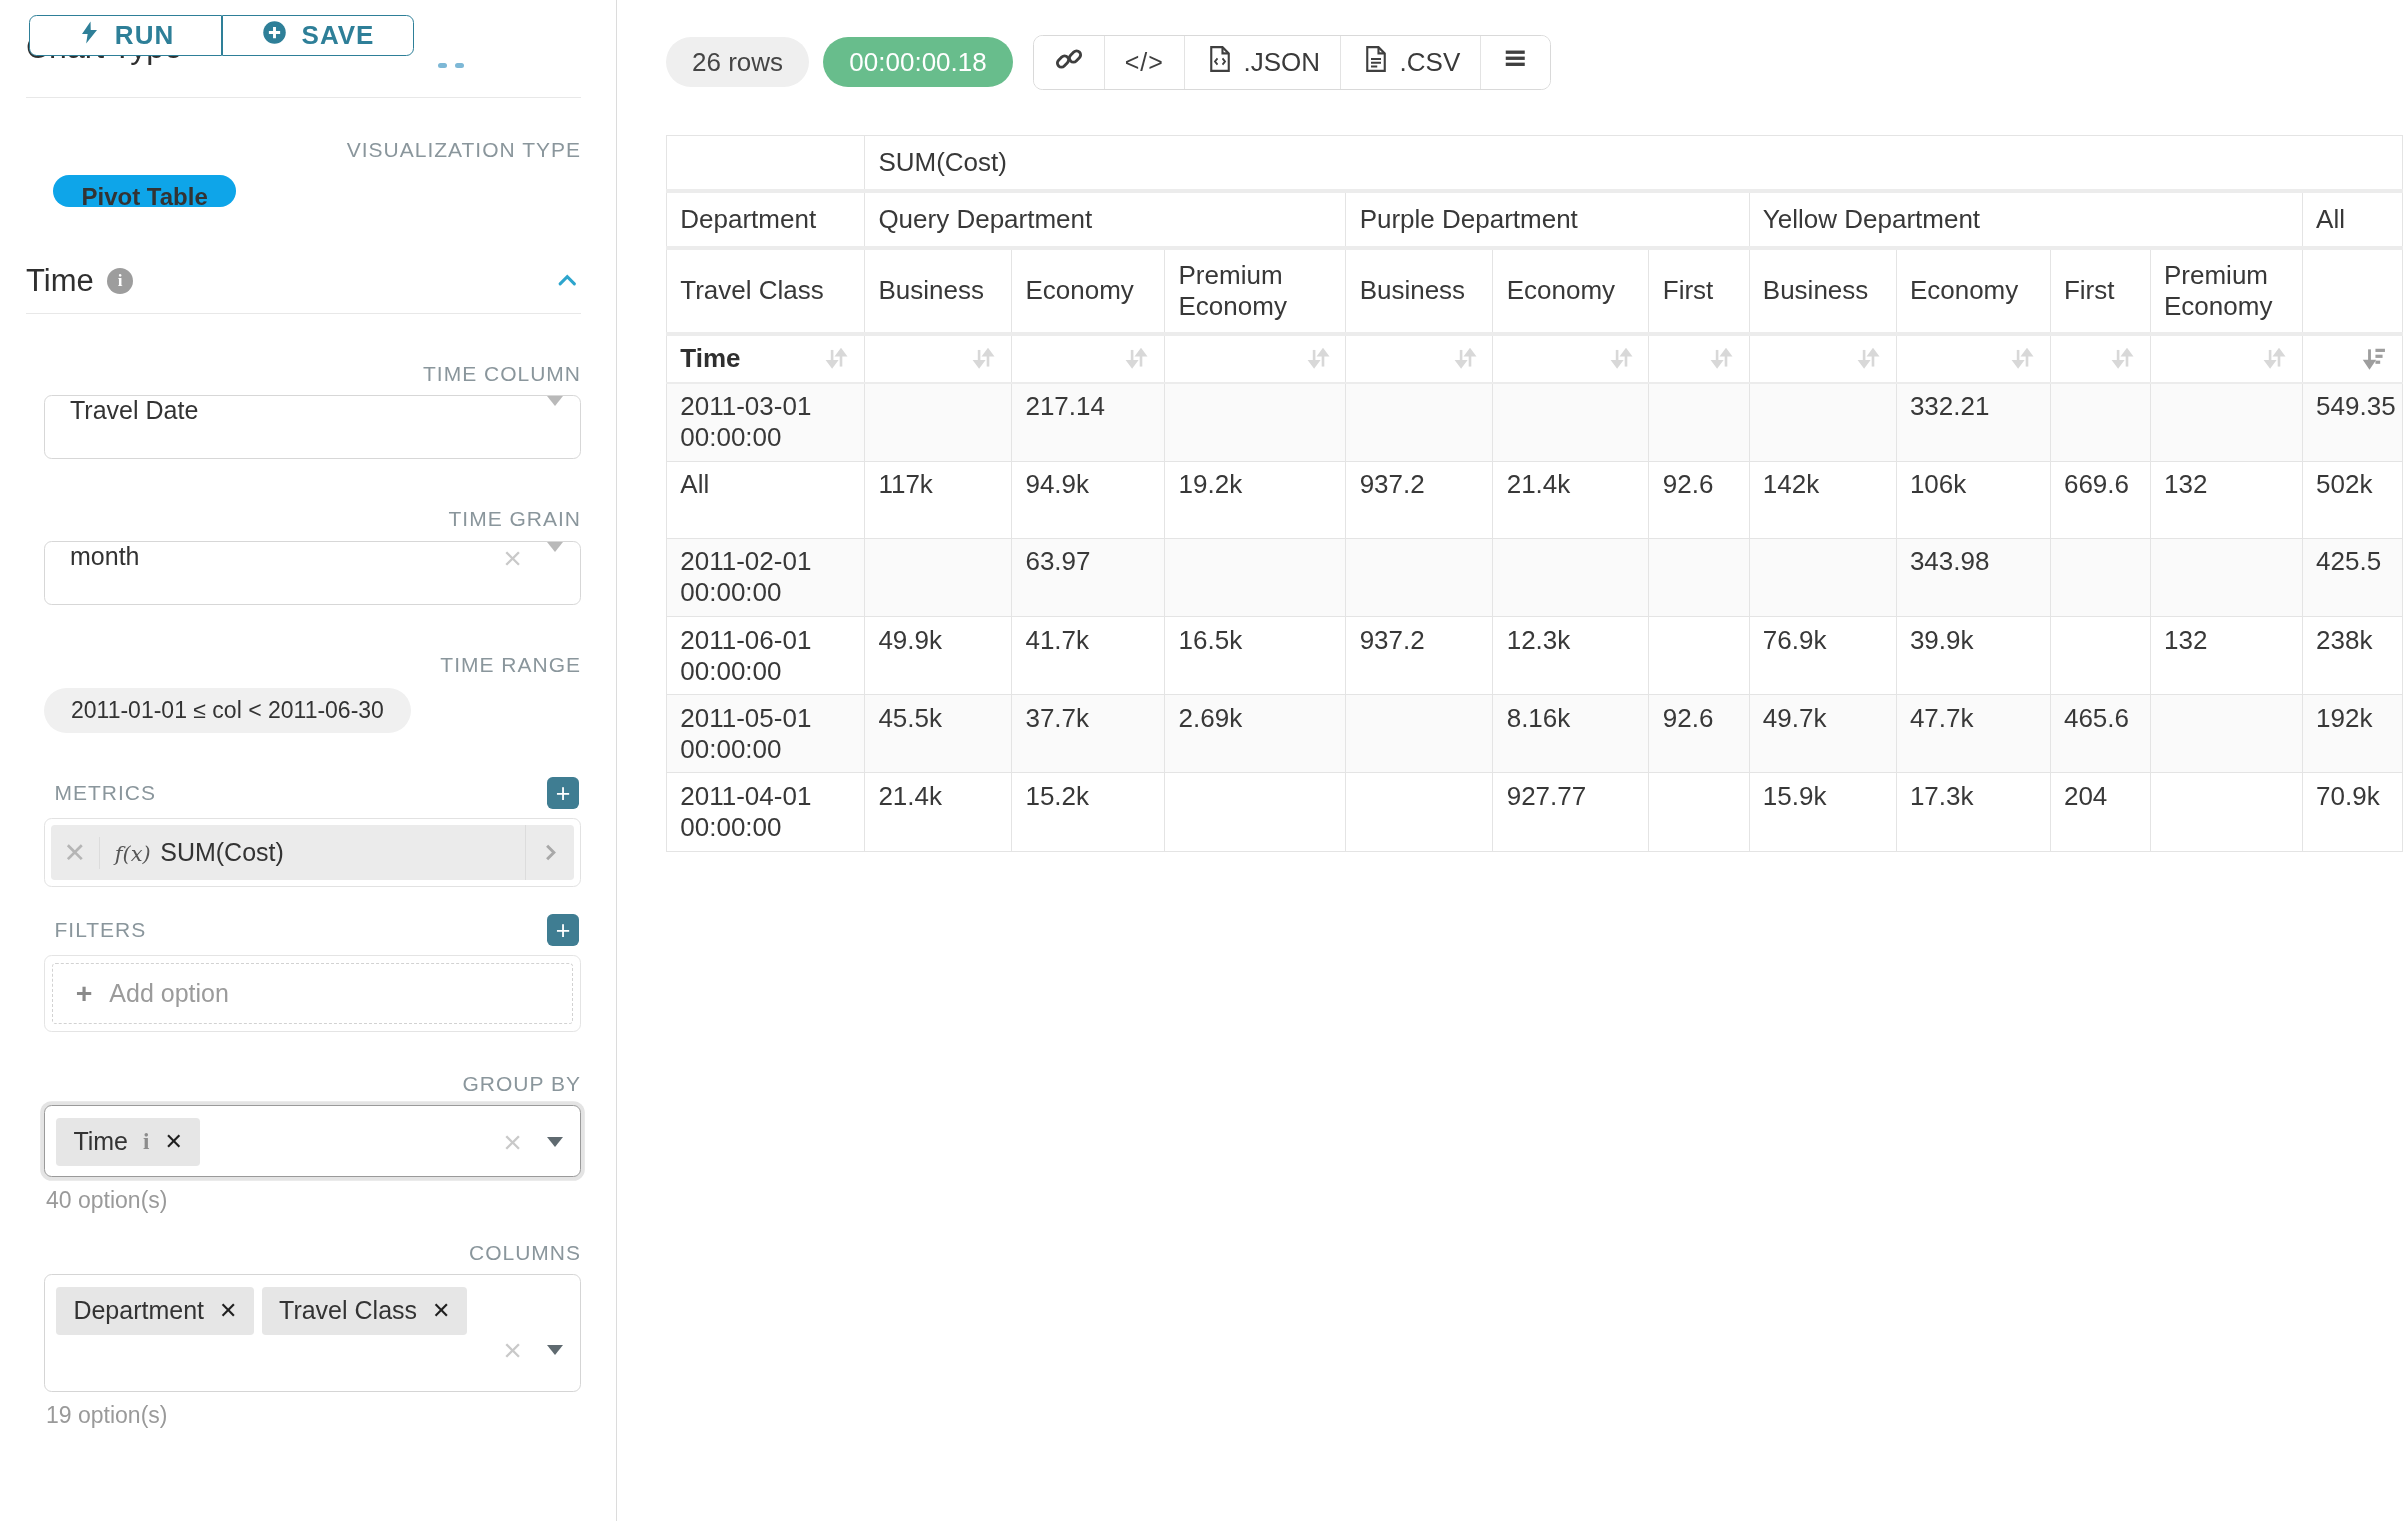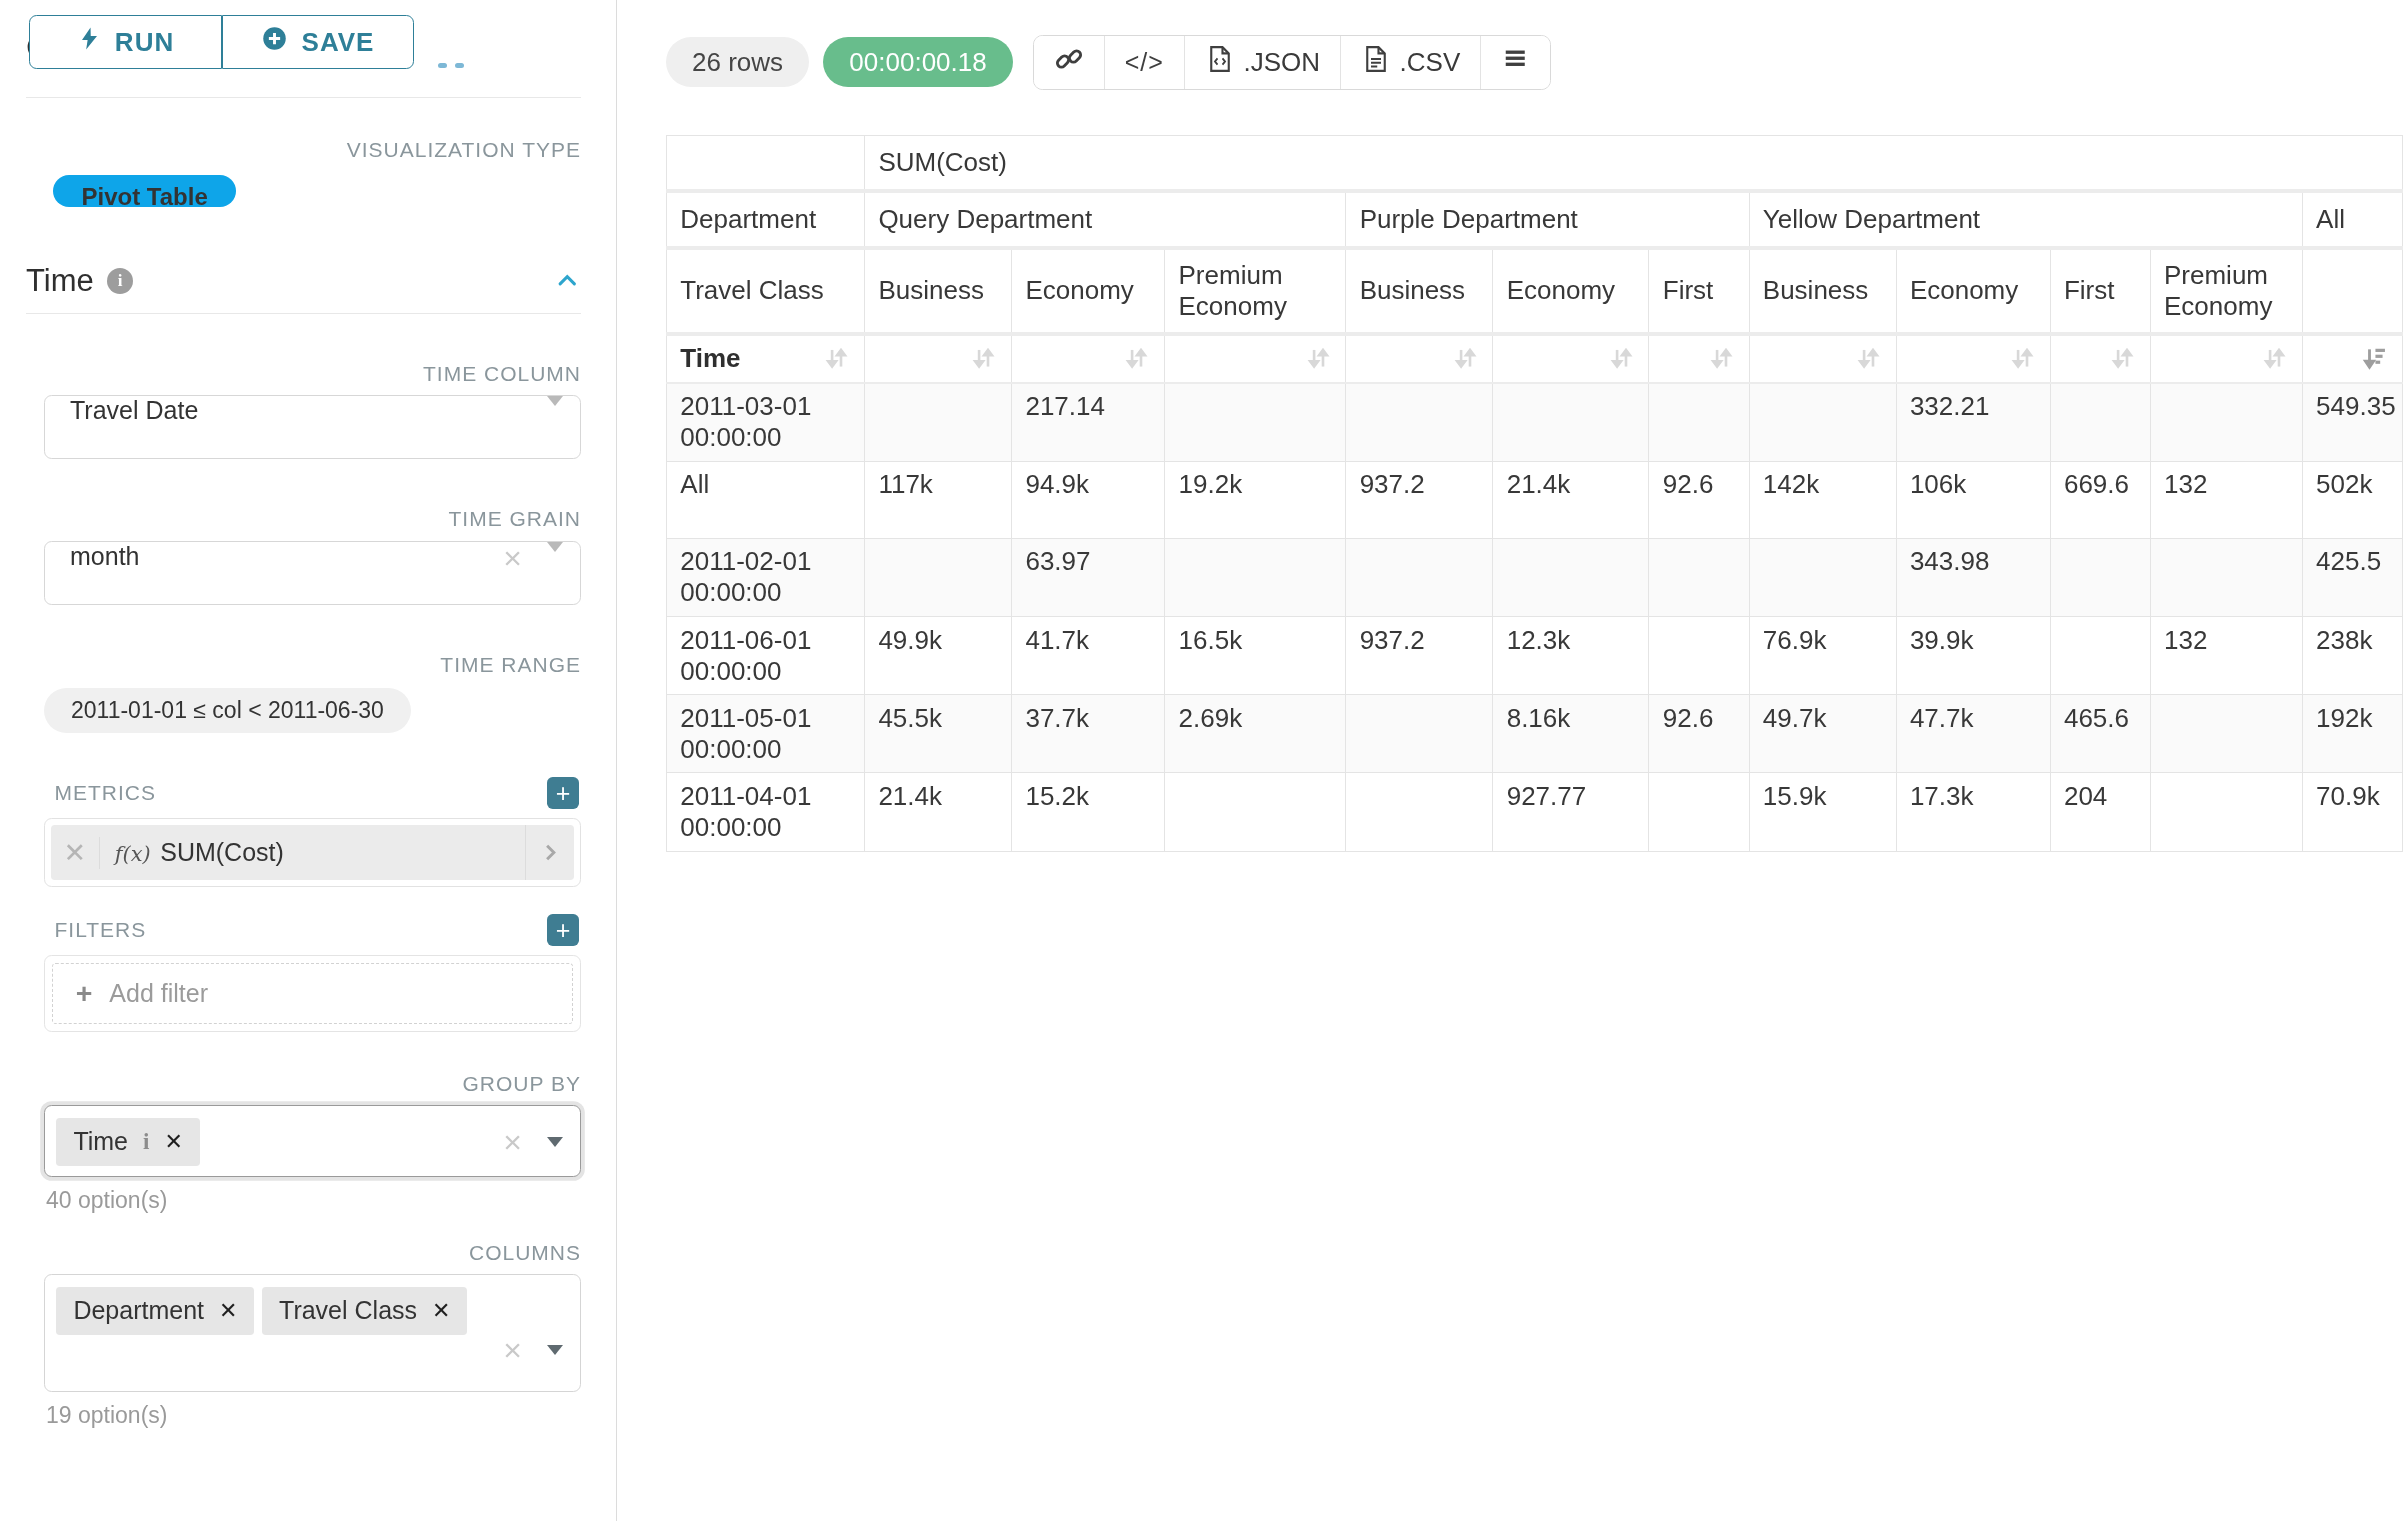--- a/index.html
+++ b/index.html
@@ -18,21 +18,21 @@
     position: relative; background: #fff;
   }
   .side-top { position: relative; height: 98px; border-bottom: 1px solid #e8e8e8; }
   .chart-type-heading {
     position: absolute; left: 0; top: 28.5px;
     font-size: 32px; color: #2f2f2f; font-weight: 400; z-index: 1;
     white-space: nowrap;
   }
   .run-save { position: absolute; left: 2.9px; top: 15px; display: flex; z-index: 2; }
   .rs-btn {
-    height: 54px; background: #fff; border: 1.9px solid #2e7f98;
+    height: 41px; background: #fff; border: 1.9px solid #2e7f98;
     color: #2e7f98; font-size: 26px; font-weight: 700; letter-spacing: 1px;
     display: flex; align-items: center; justify-content: center; gap: 13.3px;
     font-family: inherit; cursor: pointer;
   }
   .rs-btn.run { width: 193px; border-radius: 7.6px 0 0 7.6px; border-right-width: 1px; }
   .rs-btn.save { width: 192px; border-radius: 0 7.6px 7.6px 0; border-left-width: 1px; }
   .blue-dashes { position: absolute; left: 412px; top: 63px; display: flex; gap: 8.6px; z-index: 2; }
   .blue-dashes i { width: 8.6px; height: 4.8px; border-radius: 2.9px; background: #7db8d6; }
 
   .control-label {
@@ -252,21 +252,21 @@
   </div>
 
   <div class="label-row gap28">
     <div class="control-label">FILTERS</div>
     <span class="spacer"></span>
     <button class="plus-btn">+</button>
   </div>
   <div class="filter-outer">
     <button class="add-filter">
       <span class="plus">+</span>
-      <span>Add filter</span>
+      <span>Add option</span>
     </button>
   </div>
 
   <div class="control-label field-label" style="margin-top:40px">GROUP BY</div>
   <div class="tag-select focused" style="height:72px">
     <div class="tags" id="groupby-tags">
         <span class="tag">
           <span>Time</span>
           <span class="t-info">i</span>
           <span class="t-x">✕</span>

